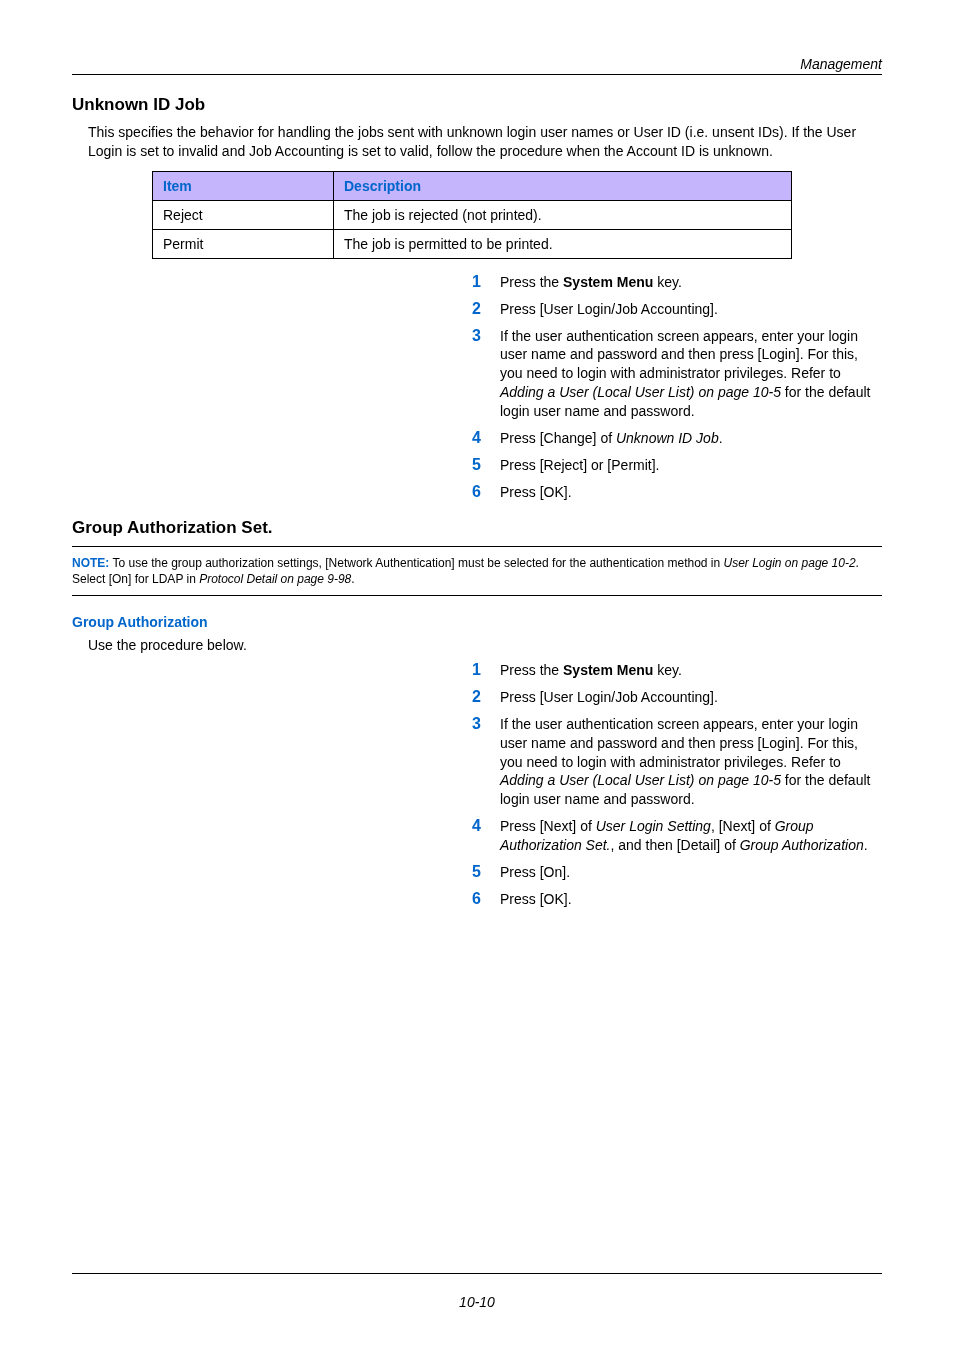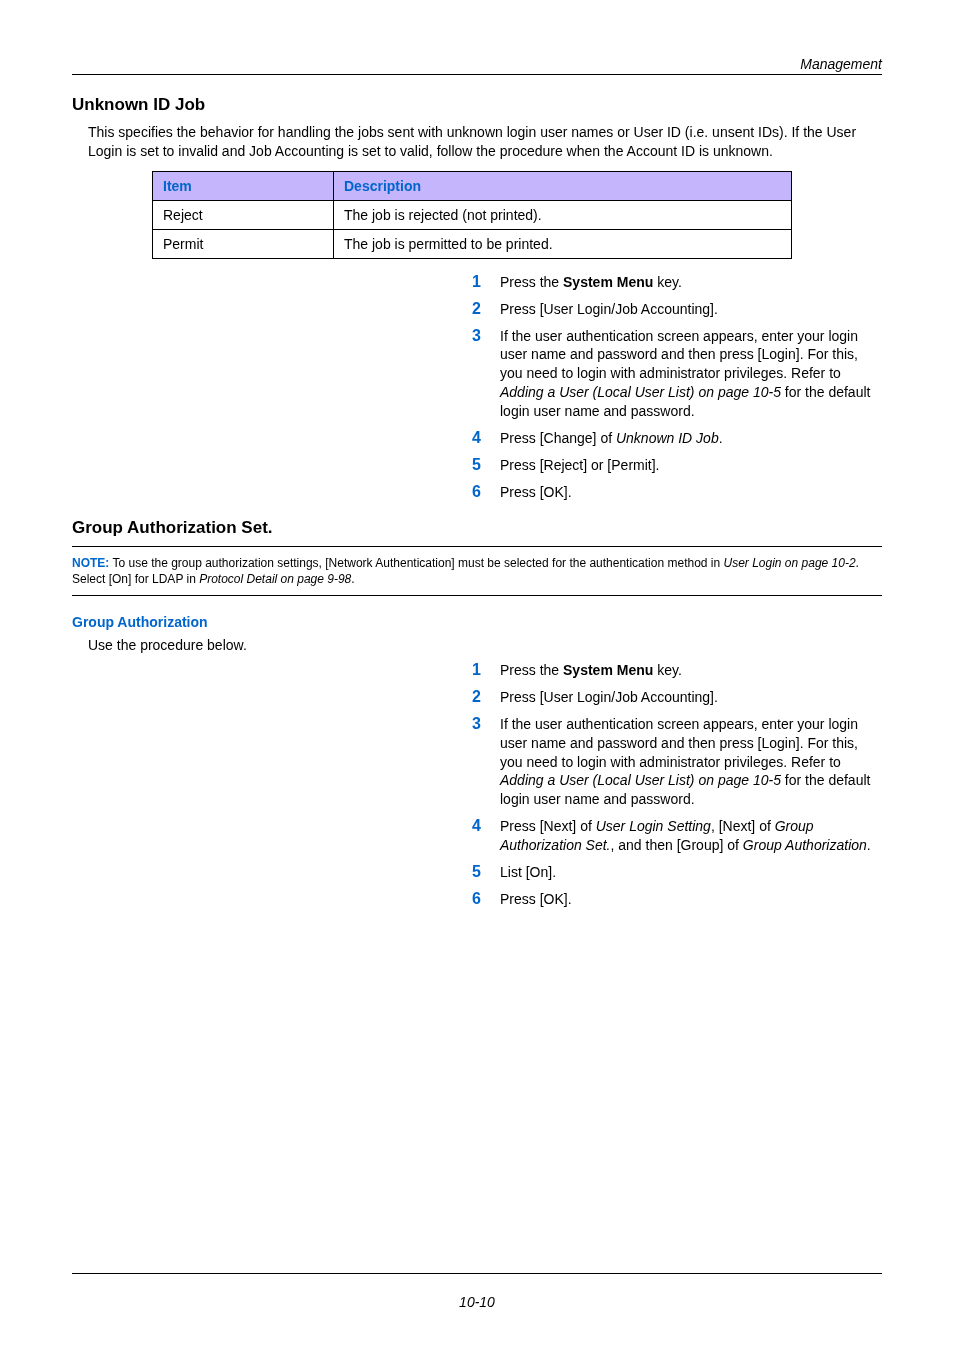--- a/index.html
+++ b/index.html
@@ -183,25 +183,25 @@
     <div class="step">
       <div class="num">2</div>
       <div class="txt">Press [User Login/Job Accounting].</div>
     </div>
     <div class="step">
       <div class="num">3</div>
       <div class="txt"><span>If the user authentication screen appears, enter your login user name and password and then press [Login]. For this, you need to login with administrator privileges. Refer to </span><span class="italic">Adding a User (Local User List) on page 10-5</span><span> for the default login user name and password.</span></div>
     </div>
     <div class="step">
       <div class="num">4</div>
-      <div class="txt"><span>Press [Next] of </span><span class="italic">User Login Setting</span><span>, [Next] of </span><span class="italic">Group Authorization Set.</span><span>, and then [Group] of </span><span class="italic">Group Authorization</span><span>.</span></div>
+      <div class="txt"><span>Press [Next] of </span><span class="italic">User Login Setting</span><span>, [Next] of </span><span class="italic">Group Authorization Set.</span><span>, and then [Detail] of </span><span class="italic">Group Authorization</span><span>.</span></div>
     </div>
     <div class="step">
       <div class="num">5</div>
-      <div class="txt">List [On].</div>
+      <div class="txt">Press [On].</div>
     </div>
     <div class="step">
       <div class="num">6</div>
       <div class="txt">Press [OK].</div>
     </div>
   </div>
 
   <div class="footer">
     <span>10-10</span>
   </div>

